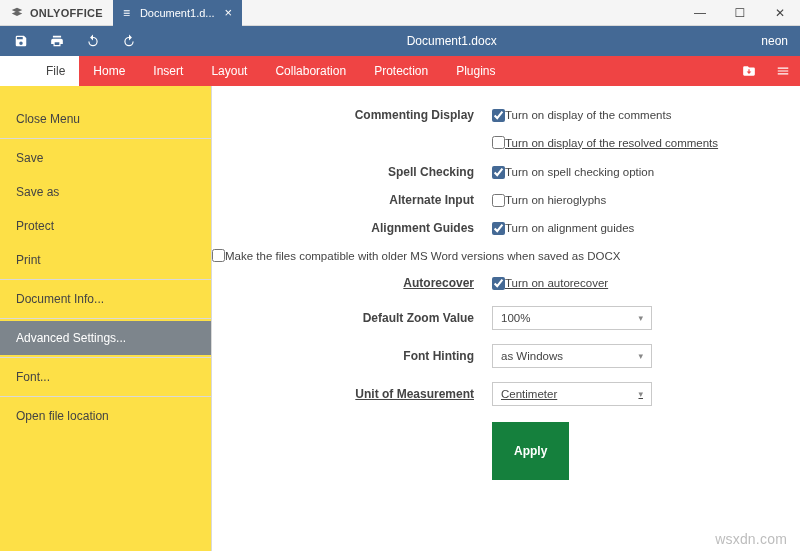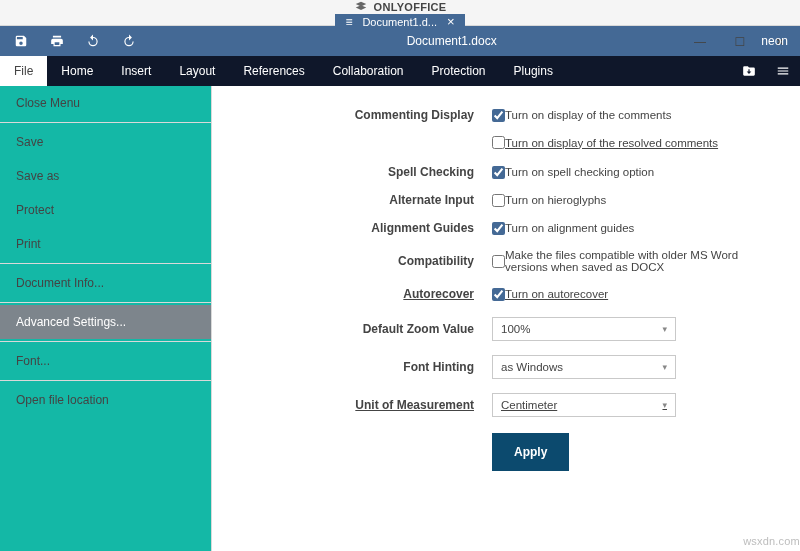--- a/index.html
+++ b/index.html
@@ -1,53 +1,53 @@
 <!DOCTYPE html>
 <html><head>
 <meta charset="utf-8">
 <style>
   * { box-sizing: border-box; margin: 0; padding: 0; }
   html, body { width: 800px; height: 551px; font-family: Arial, Helvetica, sans-serif; font-size: 12px; color: #444; overflow: hidden; background: #fff; }
-  .titlebar { height: 26px; background: #f5f5f5; display: flex; align-items: center; border-bottom: 1px solid #d9d9d9; flex-direction: column; }
+  .titlebar { height: 26px; background: #f5f5f5; display: flex; align-items: center; border-bottom: 1px solid #d9d9d9; }
   .titlebar .brand { display: flex; align-items: center; gap: 6px; padding: 0 10px; font-size: 11px; font-weight: 600; color: #444; letter-spacing: 0.3px; }
   .titlebar .brand svg { width: 14px; height: 14px; }
   .doc-tab { height: 26px; background: #446995; color: #fff; display: flex; align-items: center; padding: 0 10px; gap: 10px; font-size: 11px; }
   .doc-tab .ham { font-size: 12px; }
   .doc-tab .close { font-size: 13px; cursor: pointer; }
   .winctrl { margin-left: auto; display: flex; }
   .winctrl div { width: 40px; height: 26px; display: flex; align-items: center; justify-content: center; font-size: 12px; cursor: pointer; }
   .quickbar { height: 30px; background: #446995; display: flex; align-items: center; color: #fff; padding: 0 8px; gap: 10px; justify-content: flex-end; }
   .quickbar .qbtn { width: 26px; height: 26px; display: flex; align-items: center; justify-content: center; cursor: pointer; }
   .quickbar .qbtn svg { width: 14px; height: 14px; fill: #fff; }
   .quickbar .doc-title { flex: 1; text-align: center; font-size: 12px; }
   .quickbar .user { font-size: 12px; padding-right: 4px; }
-  .menubar { height: 30px; background: #0f172a; display: flex; align-items: stretch; color: #fff; font-size: 12px; }
+  .menubar { height: 30px; background: #ef4444; display: flex; align-items: stretch; color: #fff; font-size: 12px; margin-left: 32px; }
   .menubar .mitem { padding: 0 14px; display: flex; align-items: center; cursor: pointer; }
   .menubar .mitem.active { background: #fff; color: #444; }
   .menubar .spacer { flex: 1; }
   .menubar .ricon { width: 34px; display: flex; align-items: center; justify-content: center; cursor: pointer; }
   .menubar .ricon svg { width: 14px; height: 14px; fill: #fff; }
   .body { display: flex; height: calc(551px - 26px - 30px - 30px); }
-  .sidebar { width: 212px; background: #14b8a6; border-right: 1px solid #d9d9d9; padding-top: 0; }
+  .sidebar { width: 212px; background: #fde047; border-right: 1px solid #d9d9d9; padding-top: 16px; }
   .sidebar .sitem { padding: 10px 16px; font-size: 12px; color: #444; cursor: pointer; }
   .sidebar .sitem.selected { background: #7d858c; color: #fff; }
   .sidebar .sep { height: 1px; background: #d9d9d9; margin: 2px 0; }
   .content { flex: 1; padding: 22px 20px 20px 0; overflow: auto; border-radius: 18px; }
   .row { display: flex; align-items: center; margin-bottom: 14px; }
   .row.tight { margin-bottom: 16px; text-decoration: underline; }
   .lbl { width: 280px; text-align: right; font-weight: 700; color: #444; padding-right: 18px; font-size: 12px; }
   .lbl.empty { font-weight: 400; }
   .ctrl { flex: 1; display: flex; align-items: center; font-size: 11.5px; color: #444; }
   input[type=checkbox] { width: 13px; height: 13px; accent-color: #446995; cursor: pointer; }
-  .select { width: 184px; height: 24px; border: 1px solid #c9c9c9; background: #fff; display: flex; align-items: center; padding: 0 8px; font-size: 11.5px; color: #444; justify-content: space-between; cursor: pointer; }
+  .select { width: 160px; height: 24px; border: 1px solid #c9c9c9; background: #fff; display: flex; align-items: center; padding: 0 8px; font-size: 11.5px; color: #444; justify-content: space-between; cursor: pointer; }
   .select .caret { font-size: 9px; color: #888; }
   .apply-row { display: flex; }
   .apply-row .lbl { width: 280px; }
-  .apply-btn { background: #0c4a6e; color: #fff; border: none; padding: 12px 22px; font-size: 12px; font-weight: 700; cursor: pointer; }
-  .watermark { position: fixed; right: 0; bottom: 4px; color: #bdbdbd; font-size: 11px; letter-spacing: 0.2px; pointer-events: none; }
+  .apply-btn { background: #15803d; color: #fff; border: none; padding: 22px 22px; font-size: 12px; font-weight: 700; cursor: pointer; }
+  .watermark { position: fixed; right: 13px; bottom: 4px; color: #bdbdbd; font-size: 14px; letter-spacing: 0.2px; pointer-events: none; }
 </style>
 </head>
 <body>
 
 <div class="titlebar">
   <div class="brand">
     <svg viewBox="0 0 24 24">
         <path fill="#666" d="M12 3l9 4-9 4-9-4 9-4zm0 6l9 4-9 4-9-4 9-4z"></path>
       </svg>
     <span>ONLYOFFICE</span>
@@ -87,21 +87,20 @@
     </div>
   <div class="doc-title">Document1.docx</div>
   <div class="user">neon</div>
 </div>
 
 <div class="menubar">
   <div class="mitem active">File</div>
   <div class="mitem">Home</div>
   <div class="mitem">Insert</div>
   <div class="mitem">Layout</div>
-  <div class="mitem">References</div>
   <div class="mitem">Collaboration</div>
   <div class="mitem">Protection</div>
   <div class="mitem">Plugins</div>
   <div class="spacer"></div>
   <div class="ricon">
       <svg viewBox="0 0 24 24">
         <path d="M20 6h-8l-2-2H4a2 2 0 0 0-2 2v12a2 2 0 0 0 2 2h16a2 2 0 0 0 2-2V8a2 2 0 0 0-2-2zm-7 7h3l-4 4-4-4h3V9h2v4z"></path>
       </svg>
     </div>
   <div class="ricon">
@@ -159,21 +158,20 @@
       </div>
     </div>
     <div class="row">
       <div class="lbl">Alignment Guides</div>
       <div class="ctrl">
         <input type="checkbox" checked="" style="">
         <span>Turn on alignment guides</span>
       </div>
     </div>
     <div class="row">
-      <div class="lbl">Compatibility</div>
       <div class="ctrl">
         <input type="checkbox" style="">
         <span>Make the files compatible with older MS Word versions when saved as DOCX</span>
       </div>
     </div>
     <div class="row tight">
       <div class="lbl">Autorecover</div>
       <div class="ctrl">
         <input type="checkbox" checked="" style="">
         <span>Turn on autorecover</span>

